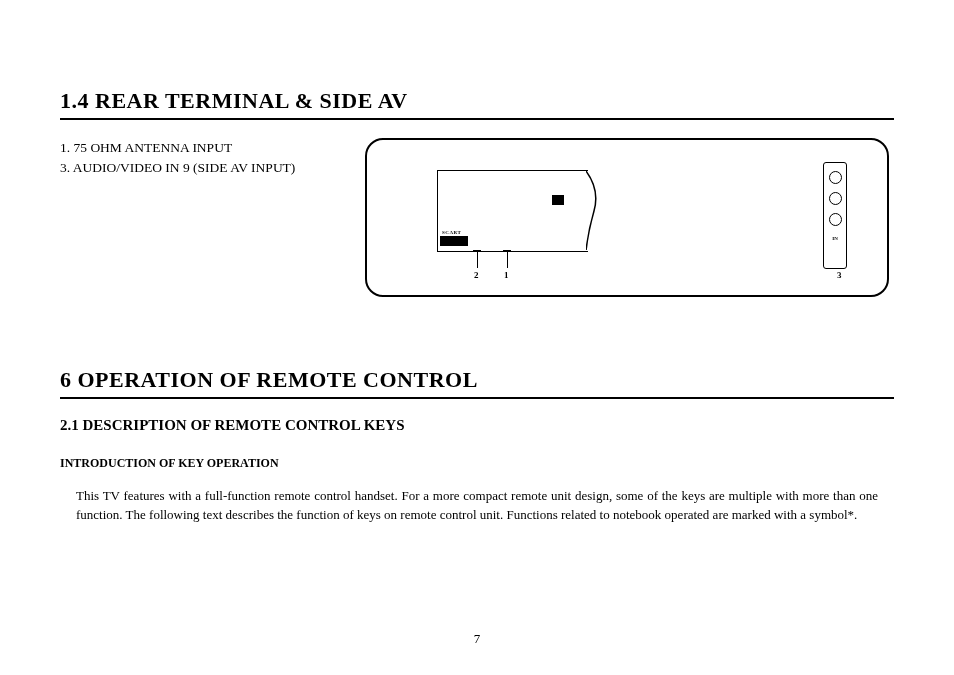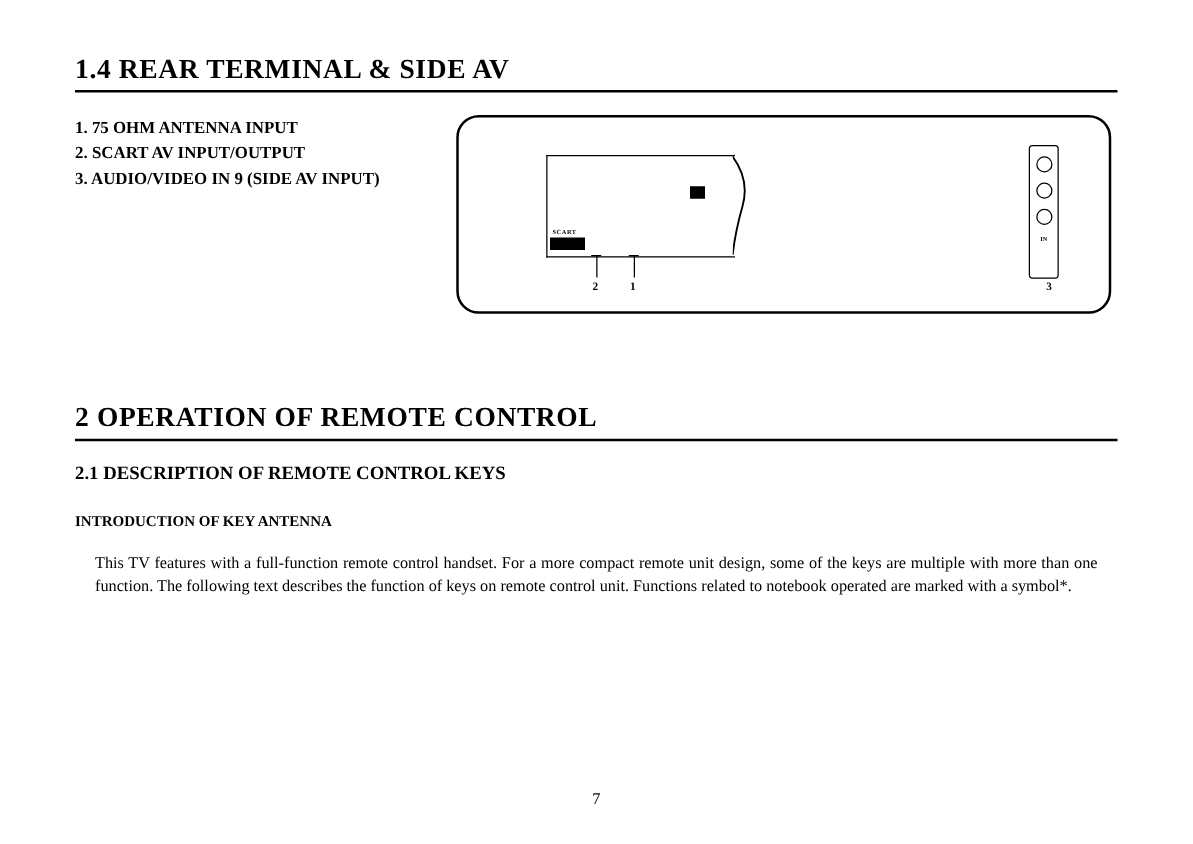--- a/index.html
+++ b/index.html
@@ -7,42 +7,41 @@
     padding: 0;
     background: #fff;
     font-family: "Times New Roman", Times, serif;
     color: #000;
   }
   .page {
     width: 954px;
     height: 675px;
     position: relative;
     box-sizing: border-box;
-    padding: 42px 60px 30px 60px;
+    padding: 88px 60px 30px 60px;
   }
   .section-heading {
     font-size: 22px;
     font-weight: bold;
     letter-spacing: 0.5px;
     margin: 0 0 4px 0;
   }
   .rule {
     border-top: 2px solid #000;
     margin: 0 0 18px 0;
   }
   .top-block {
     display: flex;
     align-items: flex-start;
     margin-bottom: 70px;
   }
   .terminal-list {
     font-size: 13.5px;
     line-height: 1.5;
     flex: 0 0 300px;
-    font-weight: bold;
   }
   .diagram-wrap {
     flex: 1;
     display: flex;
     justify-content: center;
   }
   .diagram-frame {
     border: 2px solid #000;
     border-radius: 18px;
     width: 520px;
@@ -170,21 +169,20 @@
 <body>
 
 <div class="page">
 
   <h2 class="section-heading">1.4 REAR TERMINAL &amp; SIDE AV</h2>
   <div class="rule"></div>
 
   <div class="top-block">
     <div class="terminal-list">
       <div>1.  75 OHM ANTENNA INPUT</div>
-      <div>2.  SCART AV INPUT/OUTPUT</div>
       <div>3.  AUDIO/VIDEO IN 9 (SIDE AV INPUT)</div>
     </div>
 
     <div class="diagram-wrap">
       <div class="diagram-frame">
 
         <div class="rear-panel"></div>
         <div class="rear-panel-curve">
           <svg width="20" height="82">
               <path d="M0 1 Q14 20 8 41 Q2 62 0 81" stroke="#000" stroke-width="1.5" fill="none"></path>
@@ -205,21 +203,21 @@
           <div class="jack"></div>
           <div class="jack"></div>
           <div class="jack"></div>
           <div class="in-label">IN</div>
         </div>
         <div class="d-label l3">3</div>
       </div>
     </div>
   </div>
 
-  <h2 class="section-heading">2 OPERATION OF REMOTE CONTROL</h2>
+  <h2 class="section-heading">6 OPERATION OF REMOTE CONTROL</h2>
   <div class="rule"></div>
 
   <div class="sub-heading">2.1 DESCRIPTION OF REMOTE CONTROL KEYS</div>
-  <div class="intro-label">INTRODUCTION OF KEY ANTENNA</div>
+  <div class="intro-label">INTRODUCTION OF KEY OPERATION</div>
   <p class="body-text">This TV features with a full-function remote control handset. For a more compact remote unit design, some of the keys are multiple with more than one function. The following text describes the function of keys on remote control unit. Functions related to notebook operated are marked with a symbol*.</p>
 
   <div class="page-num">7</div>
 </div>
 
 </body></html>

